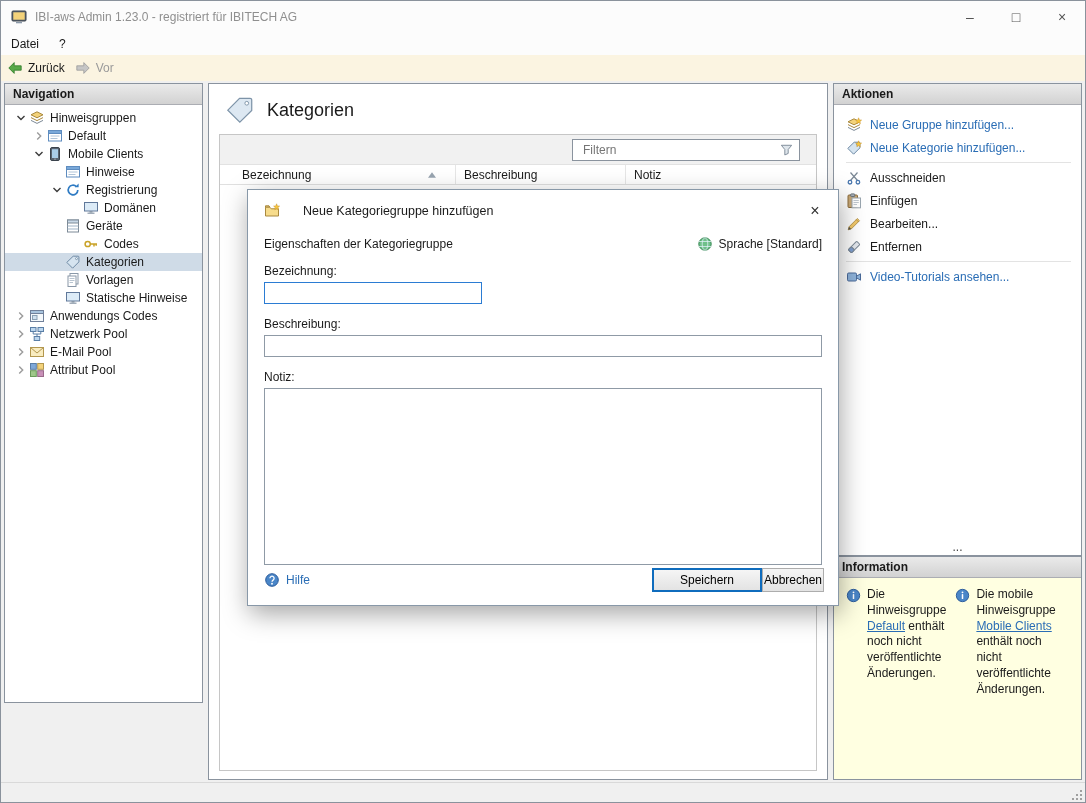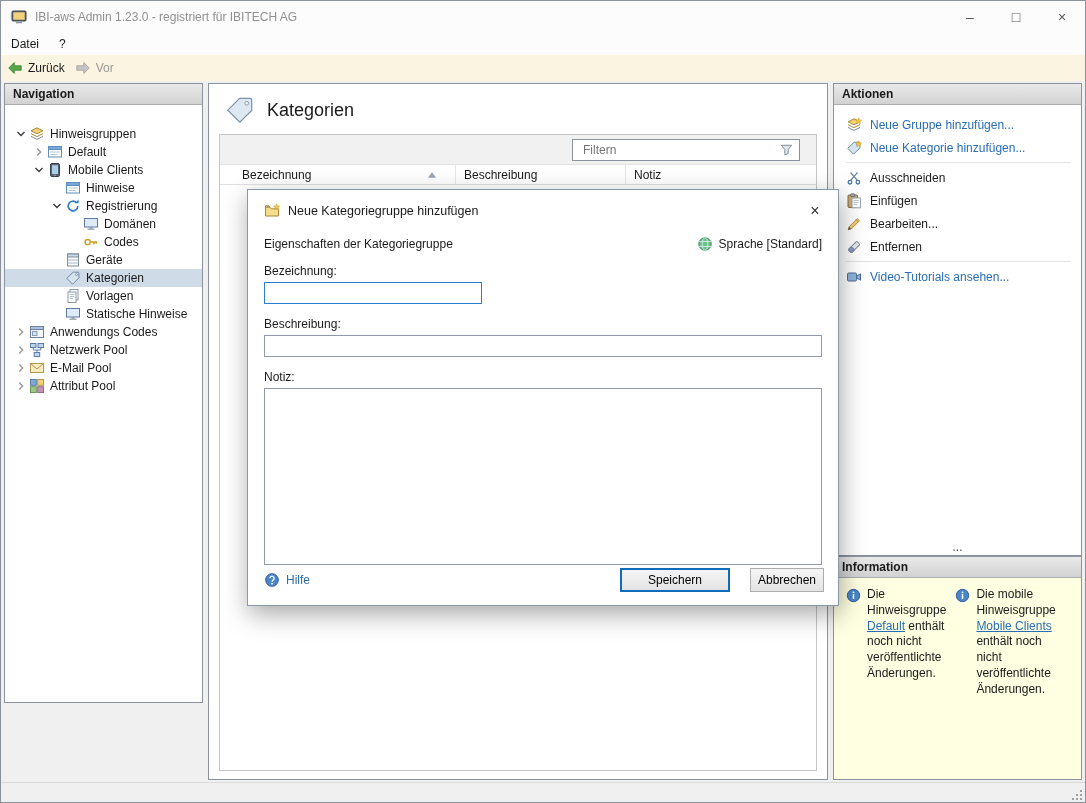--- a/index.html
+++ b/index.html
@@ -21,21 +21,21 @@
 .menu-item{padding:0 10px;height:100%;display:flex;align-items:center}
 
 .toolbar{position:absolute;left:0;top:54px;width:100%;height:26px;background:#fbf4e1;display:flex;align-items:center;padding-left:6px;gap:10px}
 .tool-btn{display:flex;align-items:center;gap:5px}
 .tool-btn.disabled{color:#9a9a9a}
 
 .panel{position:absolute;background:#fff;border:1px solid #8a939e;display:flex;flex-direction:column}
 .panel-header{height:21px;flex:0 0 21px;background:linear-gradient(#eaeaea,#d2d2d2);border-bottom:1px solid #abadb3;display:flex;align-items:center;padding-left:8px;font-weight:bold}
 
 .nav-panel{left:3px;top:82px;width:199px;height:620px}
-.tree{padding-top:20px}
+.tree{padding-top:4px}
 .tree-row{height:18px;display:flex;align-items:center;white-space:nowrap}
 .tree-row.selected{background:#cfdbe7}
 .tw{width:16px;flex:0 0 16px;height:16px;display:flex;align-items:center;justify-content:center}
 .ic{width:16px;flex:0 0 16px;height:16px;display:flex;align-items:center;justify-content:center;margin-right:5px}
 .lvl0{padding-left:8px}.lvl1{padding-left:26px}.lvl2{padding-left:44px}.lvl3{padding-left:62px}
 
 .main-panel{left:207px;top:82px;width:620px;height:697px}
 .main-title{display:flex;align-items:center;gap:12px;padding:11px 0 0 16px}
 .ttl{font-size:18px}
 .content-box{position:absolute;left:10px;top:50px;width:598px;bottom:8px;border:1px solid #c6c6c6;display:flex;flex-direction:column;background:#fff}
@@ -61,37 +61,37 @@
 .info-body{padding:9px 12px;display:flex;flex-direction:row;gap:9px}
 .info-note{display:flex;gap:6px;align-items:flex-start}
 .info-note .i15{margin-top:1px}
 .info-note .txt{line-height:1.32}
 .info-link{color:#2a6db5;text-decoration:underline;cursor:pointer}
 
 .statusbar{position:absolute;left:0;top:781px;width:100%;height:21px;background:#f0f0f0;border-top:1px solid #d9d9d9}
 .grip{position:absolute;right:2px;bottom:2px;width:12px;height:12px}
 
 .dialog{position:absolute;left:246px;top:188px;width:592px;height:417px;background:#fff;border:1px solid #8898a8;box-shadow:2px 8px 24px rgba(0,0,0,.35);z-index:10}
-.dialog-title{display:flex;align-items:center;gap:8px;padding:10px 8px 0 16px;font-size:12.5px}
+.dialog-title{display:flex;align-items:center;gap:23px;padding:10px 8px 0 16px;font-size:12.5px}
 .dialog-close{margin-left:auto;width:30px;height:22px;display:flex;align-items:center;justify-content:center;font-size:16px;color:#333}
 .dialog-body{padding:14px 16px 0}
 .section-row{display:flex;align-items:center;margin-bottom:12px}
 .lang-btn{margin-left:auto;display:flex;align-items:center;gap:6px}
 .fld{margin-bottom:13px}
 .fld-label{display:block;margin-bottom:4px}
 .tb{height:22px;border:1px solid #8f9aa6;font:inherit;padding:0 6px;display:block;outline:0;background:#fff}
 .tb.focused{border-color:#2b7cd3}
 .tb.name{width:218px}
 .tb.wide{width:100%}
 textarea.tb{width:100%;height:177px;resize:none;padding:4px 6px}
 .dialog-footer{position:absolute;left:16px;right:14px;bottom:13px;display:flex;align-items:center}
 .help-link{display:flex;align-items:center;gap:6px;color:#2a6db5}
 .btn{height:24px;border:1px solid #adadad;background:linear-gradient(#f5f5f5,#e3e3e3);font:inherit;display:flex;align-items:center;justify-content:center}
 .btn.primary{width:110px;margin-left:auto;border:2px solid #0f6cbd}
-.btn.cancel{width:74px;margin-left:20px}
+.btn.cancel{width:62px;margin-left:0}
 </style>
 </head>
 <body>
 
 <svg width="0" height="0" style="position:absolute" aria-hidden="true">
 <defs>
 <symbol id="s-chevdown" viewBox="0 0 16 16">
         <path d="M4.5 6 L8 9.5 L11.5 6" fill="none" stroke="#3c3c3c" stroke-width="1.4"></path>
       </symbol>
 <symbol id="s-chevright" viewBox="0 0 16 16">
@@ -340,37 +340,37 @@
     </div>
     <div class="tree-row lvl3">
       <span class="tw"></span>
       <span class="ic">
           <svg class="i16">
             <use href="#s-monitor"></use>
           </svg>
         </span>
       <span>Domänen</span>
     </div>
+    <div class="tree-row lvl2">
+      <span class="tw"></span>
+      <span class="ic">
+          <svg class="i16">
+            <use href="#s-devlist"></use>
+          </svg>
+        </span>
+      <span>Geräte</span>
+    </div>
     <div class="tree-row lvl3">
       <span class="tw"></span>
       <span class="ic">
           <svg class="i16">
             <use href="#s-key"></use>
           </svg>
         </span>
       <span>Codes</span>
-    </div>
-    <div class="tree-row lvl2">
-      <span class="tw"></span>
-      <span class="ic">
-          <svg class="i16">
-            <use href="#s-devlist"></use>
-          </svg>
-        </span>
-      <span>Geräte</span>
     </div>
     <div class="tree-row lvl2 selected">
       <span class="tw"></span>
       <span class="ic">
           <svg class="i16">
             <use href="#s-tag"></use>
           </svg>
         </span>
       <span>Kategorien</span>
     </div>

